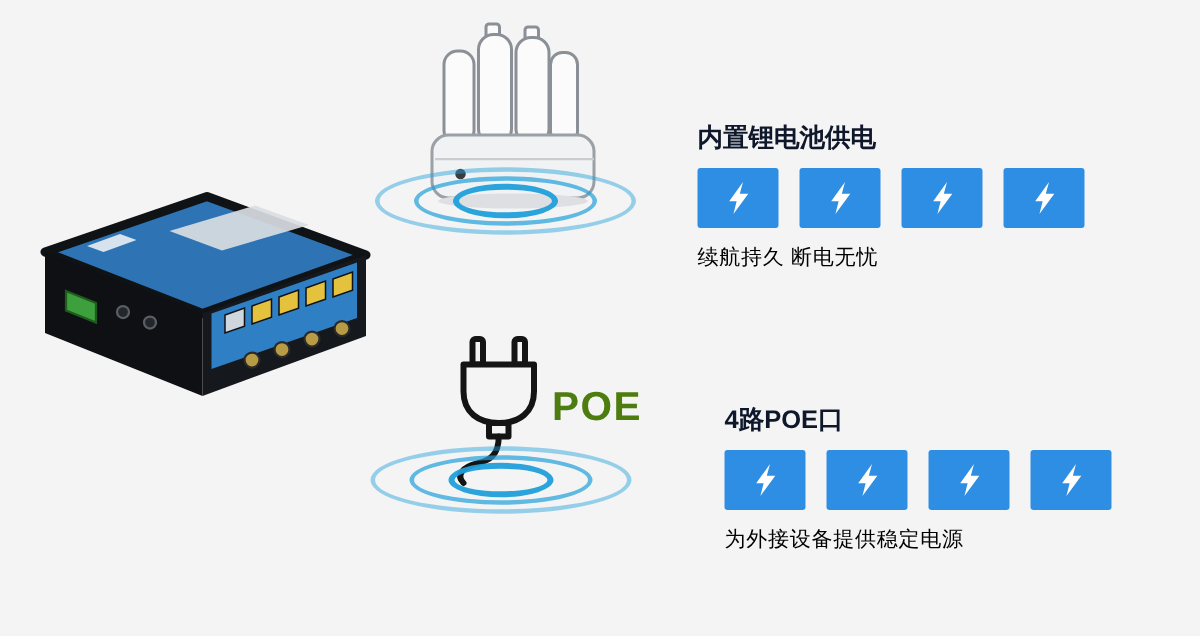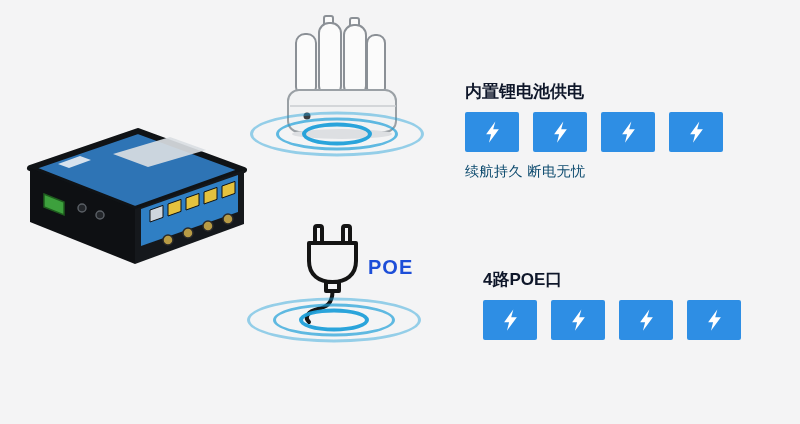--- a/index.html
+++ b/index.html
@@ -10,21 +10,21 @@
     color:#141414;
   }
   .stage{position:absolute;inset:0;}
 
   
   .router{position:absolute;left:18px;top:118px;width:234px;height:152px;}
   .battery{position:absolute;left:284px;top:14px;width:118px;height:126px;}
   .plug{position:absolute;left:298px;top:224px;width:72px;height:102px;}
   .poe-word{
     position:absolute;left:368px;top:256px;
-    font-size:20px;font-weight:800;letter-spacing:1px;color:#1d4ed8;
+    font-size:27px;font-weight:800;letter-spacing:1px;color:#4d7c0f;
   }
 
   
   .ripple{position:absolute;}
   .ripple i{
     position:absolute;left:50%;top:50%;transform:translate(-50%,-50%);
     border-radius:50%;border-style:solid;border-color:#1f9fd9;display:block;
   }
   .ripple .r1{width:62px;height:15px;border-width:4px;opacity:.95;}
   .ripple .r2{width:116px;height:27px;border-width:3px;opacity:.7;}
@@ -35,21 +35,21 @@
   
   .callout{position:absolute;left:465px;width:290px;}
   .battery-callout{top:80px;}
   .poe-callout{top:268px;margin-left:18px;}
   .callout h3{margin:0 0 9px 0;font-size:17px;font-weight:700;color:#0f172a;}
   .tiles{display:flex;gap:14px;}
   .tile{
     width:54px;height:40px;border-radius:2px;
     background:#2e8ee4;display:flex;align-items:center;justify-content:center;
   }
-  .callout p{margin:11px 0 0 0;font-size:14px;color:#0c4a6e;letter-spacing:.5px;}
+  .callout p{margin:11px 0 0 0;font-size:14px;color:#000000;letter-spacing:.5px;}
 </style>
 </head>
 <body>
 
 <div class="stage">
 
   <div class="router">
     <svg width="234" height="152" viewBox="0 0 234 152">
 
       <polygon points="12,50 120,13 226,52 117,91" fill="#2e74b5" stroke="#101316" stroke-width="6" stroke-linejoin="round"></polygon>
@@ -163,15 +163,16 @@
         <svg width="17" height="24" viewBox="0 0 24 32">
             <path d="M16 1 L3 19 H10 L7 31 L21 12 H13 Z" fill="#ffffff"></path>
           </svg>
       </div>
       <div class="tile">
         <svg width="17" height="24" viewBox="0 0 24 32">
             <path d="M16 1 L3 19 H10 L7 31 L21 12 H13 Z" fill="#ffffff"></path>
           </svg>
       </div>
     </div>
+    <p>为外接设备提供稳定电源</p>
   </section>
 
 </div>
 
 </body></html>

